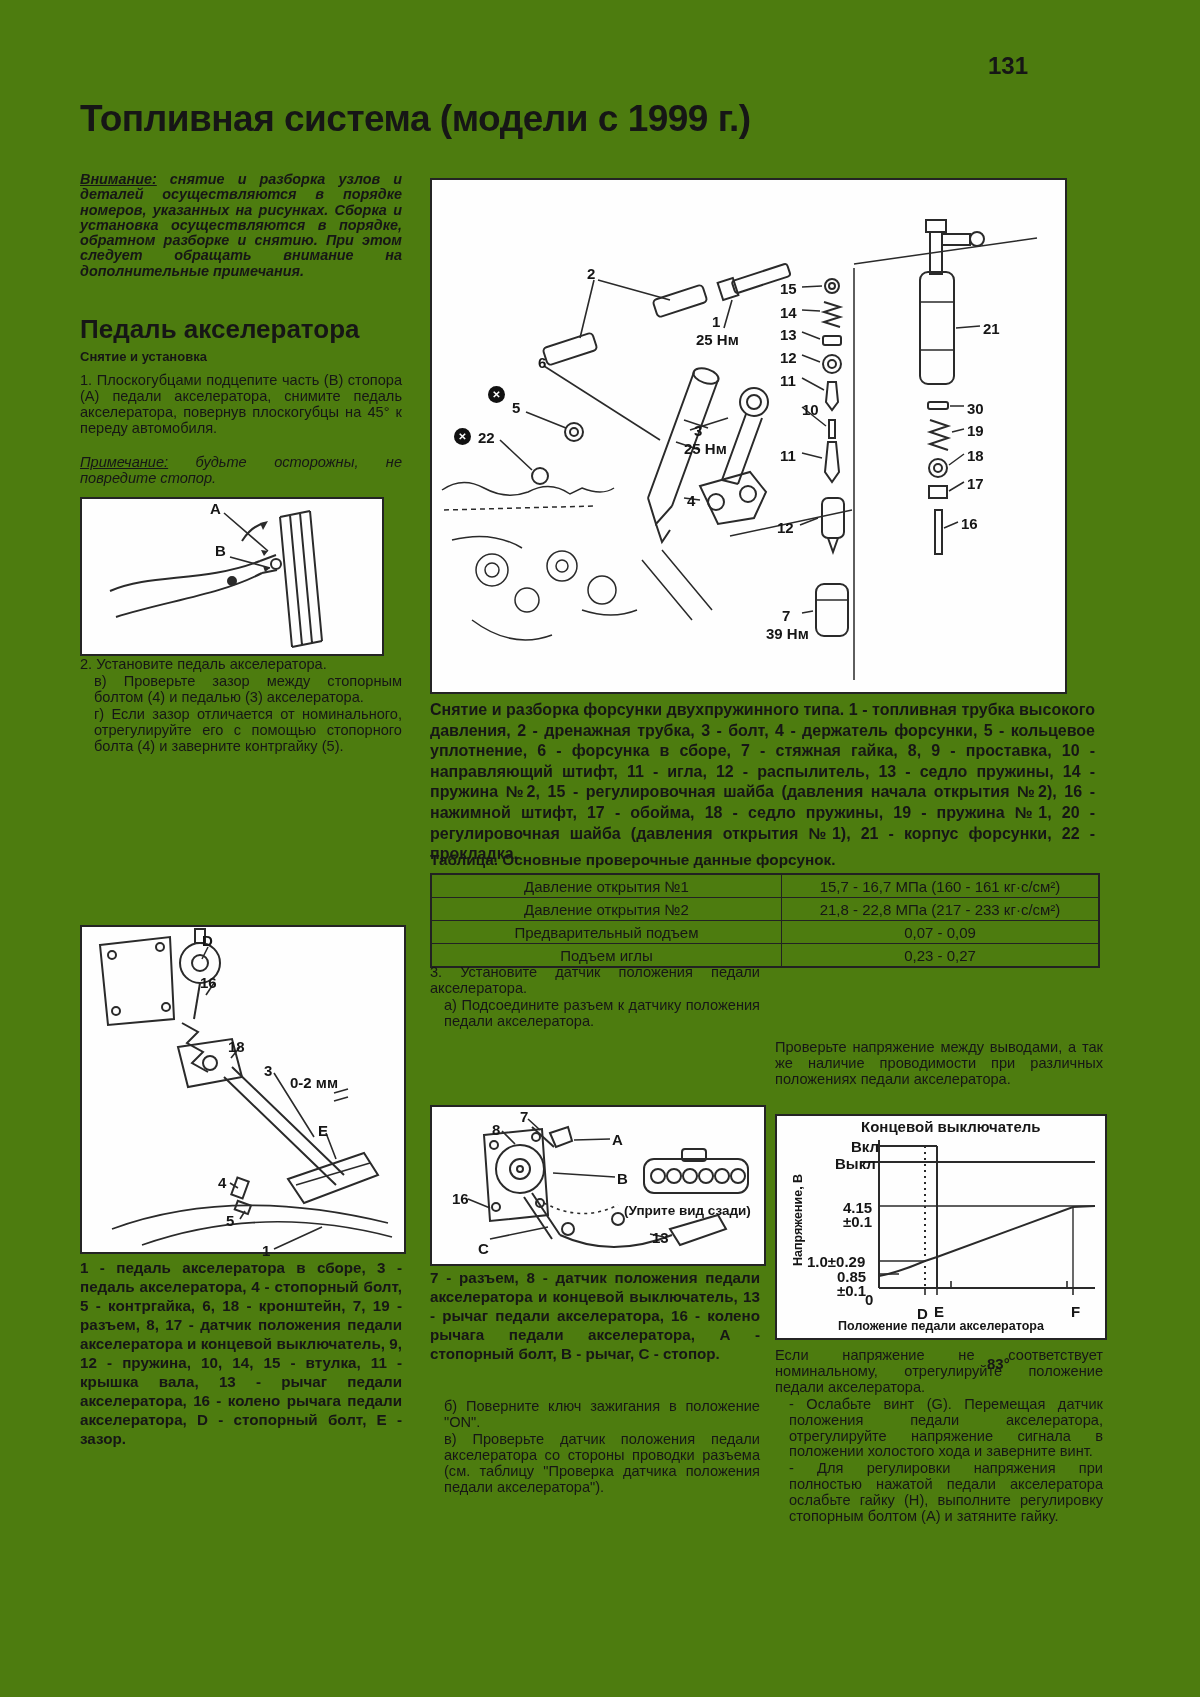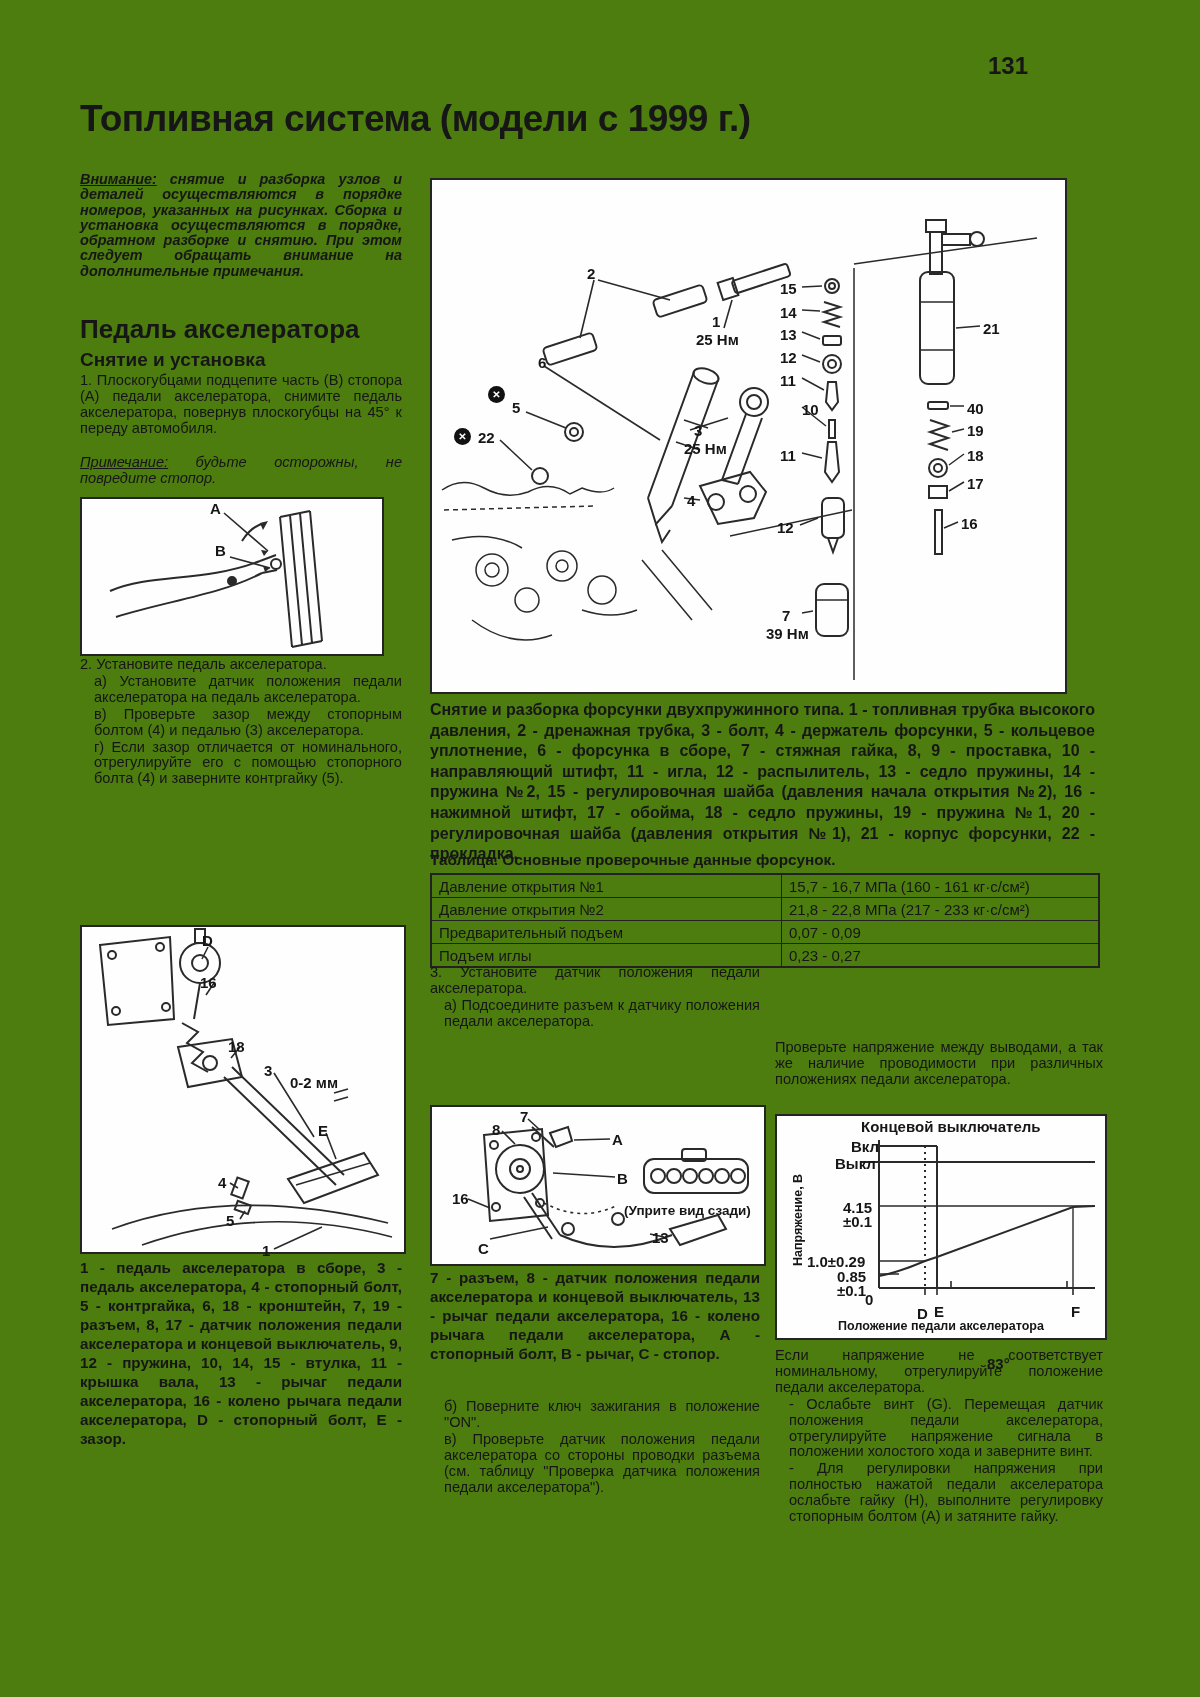--- a/index.html
+++ b/index.html
@@ -6,31 +6,31 @@
   .page{position:relative;width:1200px;height:1697px;background:#4d7c0f;
         font-family:"Liberation Sans",sans-serif;color:#161616;overflow:hidden;}
   .abs{position:absolute;}
   .txt{font-size:14.6px;line-height:15.9px;text-align:justify;}
   .b{font-weight:bold;}
   .i{font-style:italic;}
   .u{text-decoration:underline;}
   .pageno{font-size:24px;font-weight:bold;}
   .title{font-size:37px;font-weight:bold;letter-spacing:-0.5px;}
   .h2{font-size:26px;font-weight:bold;text-align:right;}
-  .h3{font-size:19px;font-weight:bold;}
+  .h3{font-size:13px;font-weight:bold;}
   .sub{padding-left:14px;margin-top:1px;}
   .figbox{position:absolute;border:2px solid #242424;background:#fefefe;}
   .cap{font-weight:bold;font-size:15.2px;line-height:19px;text-align:justify;}
   .capinj{font-weight:bold;font-size:16px;line-height:20.6px;text-align:justify;}
   .fig-label{position:absolute;font-weight:bold;font-size:15px;line-height:1;white-space:nowrap;}
   .fig-label.sym{width:17px;height:17px;border-radius:50%;background:#111;color:#fff;
                  font-size:10px;text-align:center;line-height:17px;}
   table.spec{border-collapse:collapse;width:670px;font-size:15px;}
   table.spec td{border:1.5px solid #222;padding:1px 7px;height:20px;}
-  table.spec{border:2.5px solid #222;}
+  table.spec{border:2.5px solid #222;text-align:center;}
   table.spec td:first-child{width:335px;}
   .tbl-title{font-size:15.3px;font-weight:bold;}
   svg{display:block;}
   .ylab{position:absolute;transform:rotate(-90deg);transform-origin:left top;
         font-size:12.5px;font-weight:bold;white-space:nowrap;}
   .xlab{position:absolute;font-size:12.5px;font-weight:bold;text-align:center;width:100%;}
   .connnote{position:absolute;font-size:13.5px;font-weight:bold;white-space:nowrap;}
 </style>
 </head>
 <body>
@@ -67,21 +67,20 @@
         <path d="M186,52 l-7,-1 3,6 Z M188,69 l-7,-2 2,6 Z" fill="#2a2a2a" stroke="none"></path>
       </g>
     </svg>
   <span class="fig-label" style="left: 128px; top: 2px;">A</span>
       <span class="fig-label" style="left: 133px; top: 44px;">B</span>
     </div>
 
   <div class="abs txt" style="left:80px;top:657px;width:322px;">
     <div>2. Установите педаль акселератора.</div>
     <div>
-        <div class="sub">а) Установите датчик положения педали акселератора на педаль акселератора.</div>
         <div class="sub">в) Проверьте зазор между стопорным болтом (4) и педалью (3) акселератора.</div>
         <div class="sub">г) Если зазор отличается от номинального, отрегулируйте его с помощью стопорного болта (4) и заверните контргайку (5).</div>
       </div>
   </div>
 
   <div class="figbox" style="left:80px;top:925px;width:322px;height:325px;">
     <svg width="322" height="325" viewBox="0 0 322 325">
       <g stroke="#2a2a2a" stroke-width="2" fill="none">
         <path d="M18,18 L88,10 L92,92 L26,98 Z"></path>
         <circle cx="30" cy="28" r="4"></circle>
@@ -209,21 +208,21 @@
       <span class="fig-label" style="left: 348px; top: 125px;">14</span>
       <span class="fig-label" style="left: 348px; top: 147px;">13</span>
       <span class="fig-label" style="left: 348px; top: 170px;">12</span>
       <span class="fig-label" style="left: 348px; top: 193px;">11</span>
       <span class="fig-label" style="left: 348px; top: 222px; margin-left: 22px;">10</span>
       <span class="fig-label" style="left: 348px; top: 268px;">11</span>
       <span class="fig-label" style="left: 345px; top: 340px;">12</span>
       <span class="fig-label" style="left: 350px; top: 428px;">7</span>
       <span class="fig-label" style="left: 334px; top: 446px;">39 Нм</span>
       <span class="fig-label" style="left: 551px; top: 141px;">21</span>
-      <span class="fig-label" style="left: 535px; top: 221px;">40</span>
+      <span class="fig-label" style="left: 535px; top: 221px;">30</span>
       <span class="fig-label" style="left: 535px; top: 243px;">19</span>
       <span class="fig-label" style="left: 535px; top: 268px;">18</span>
       <span class="fig-label" style="left: 535px; top: 296px;">17</span>
       <span class="fig-label" style="left: 529px; top: 336px;">16</span>
       <span class="fig-label" style="left: 106px; top: 175px;">6</span>
       <span class="fig-label sym" style="left: 56px; top: 206px;">✕</span>
       <span class="fig-label" style="left: 80px; top: 220px;">5</span>
       <span class="fig-label sym" style="left: 22px; top: 248px;">✕</span>
       <span class="fig-label" style="left: 46px; top: 250px;">22</span>
       <span class="fig-label" style="left: 262px; top: 243px;">3</span>

